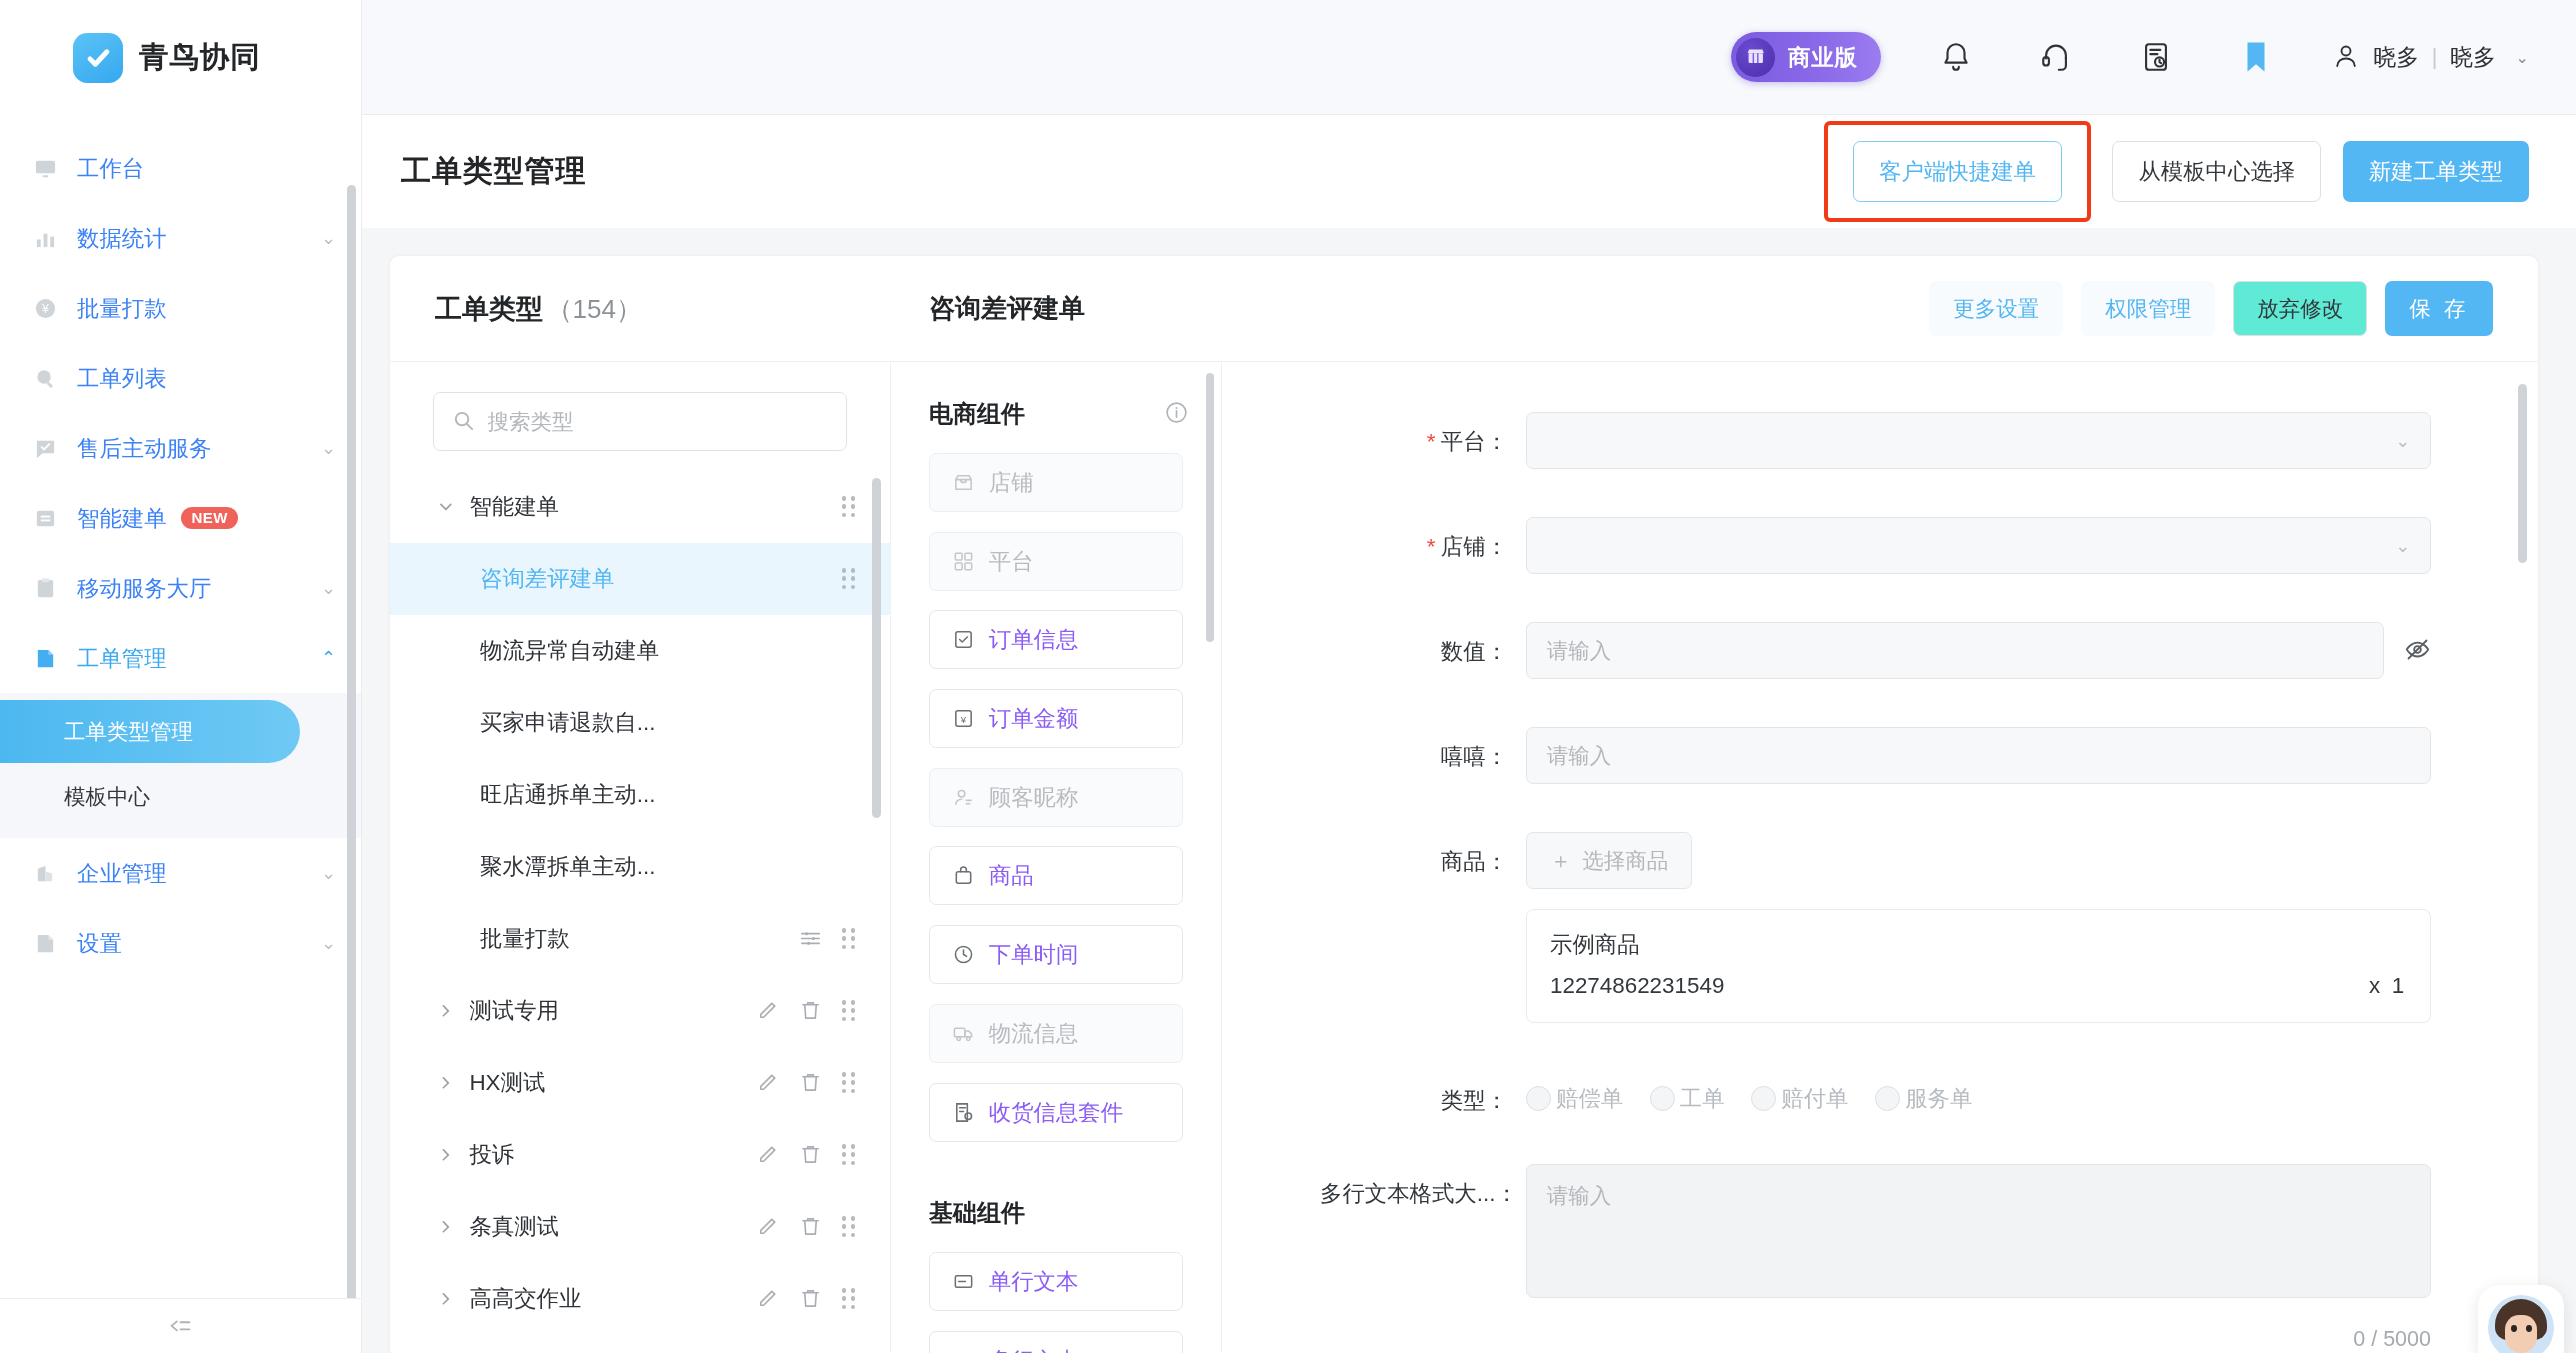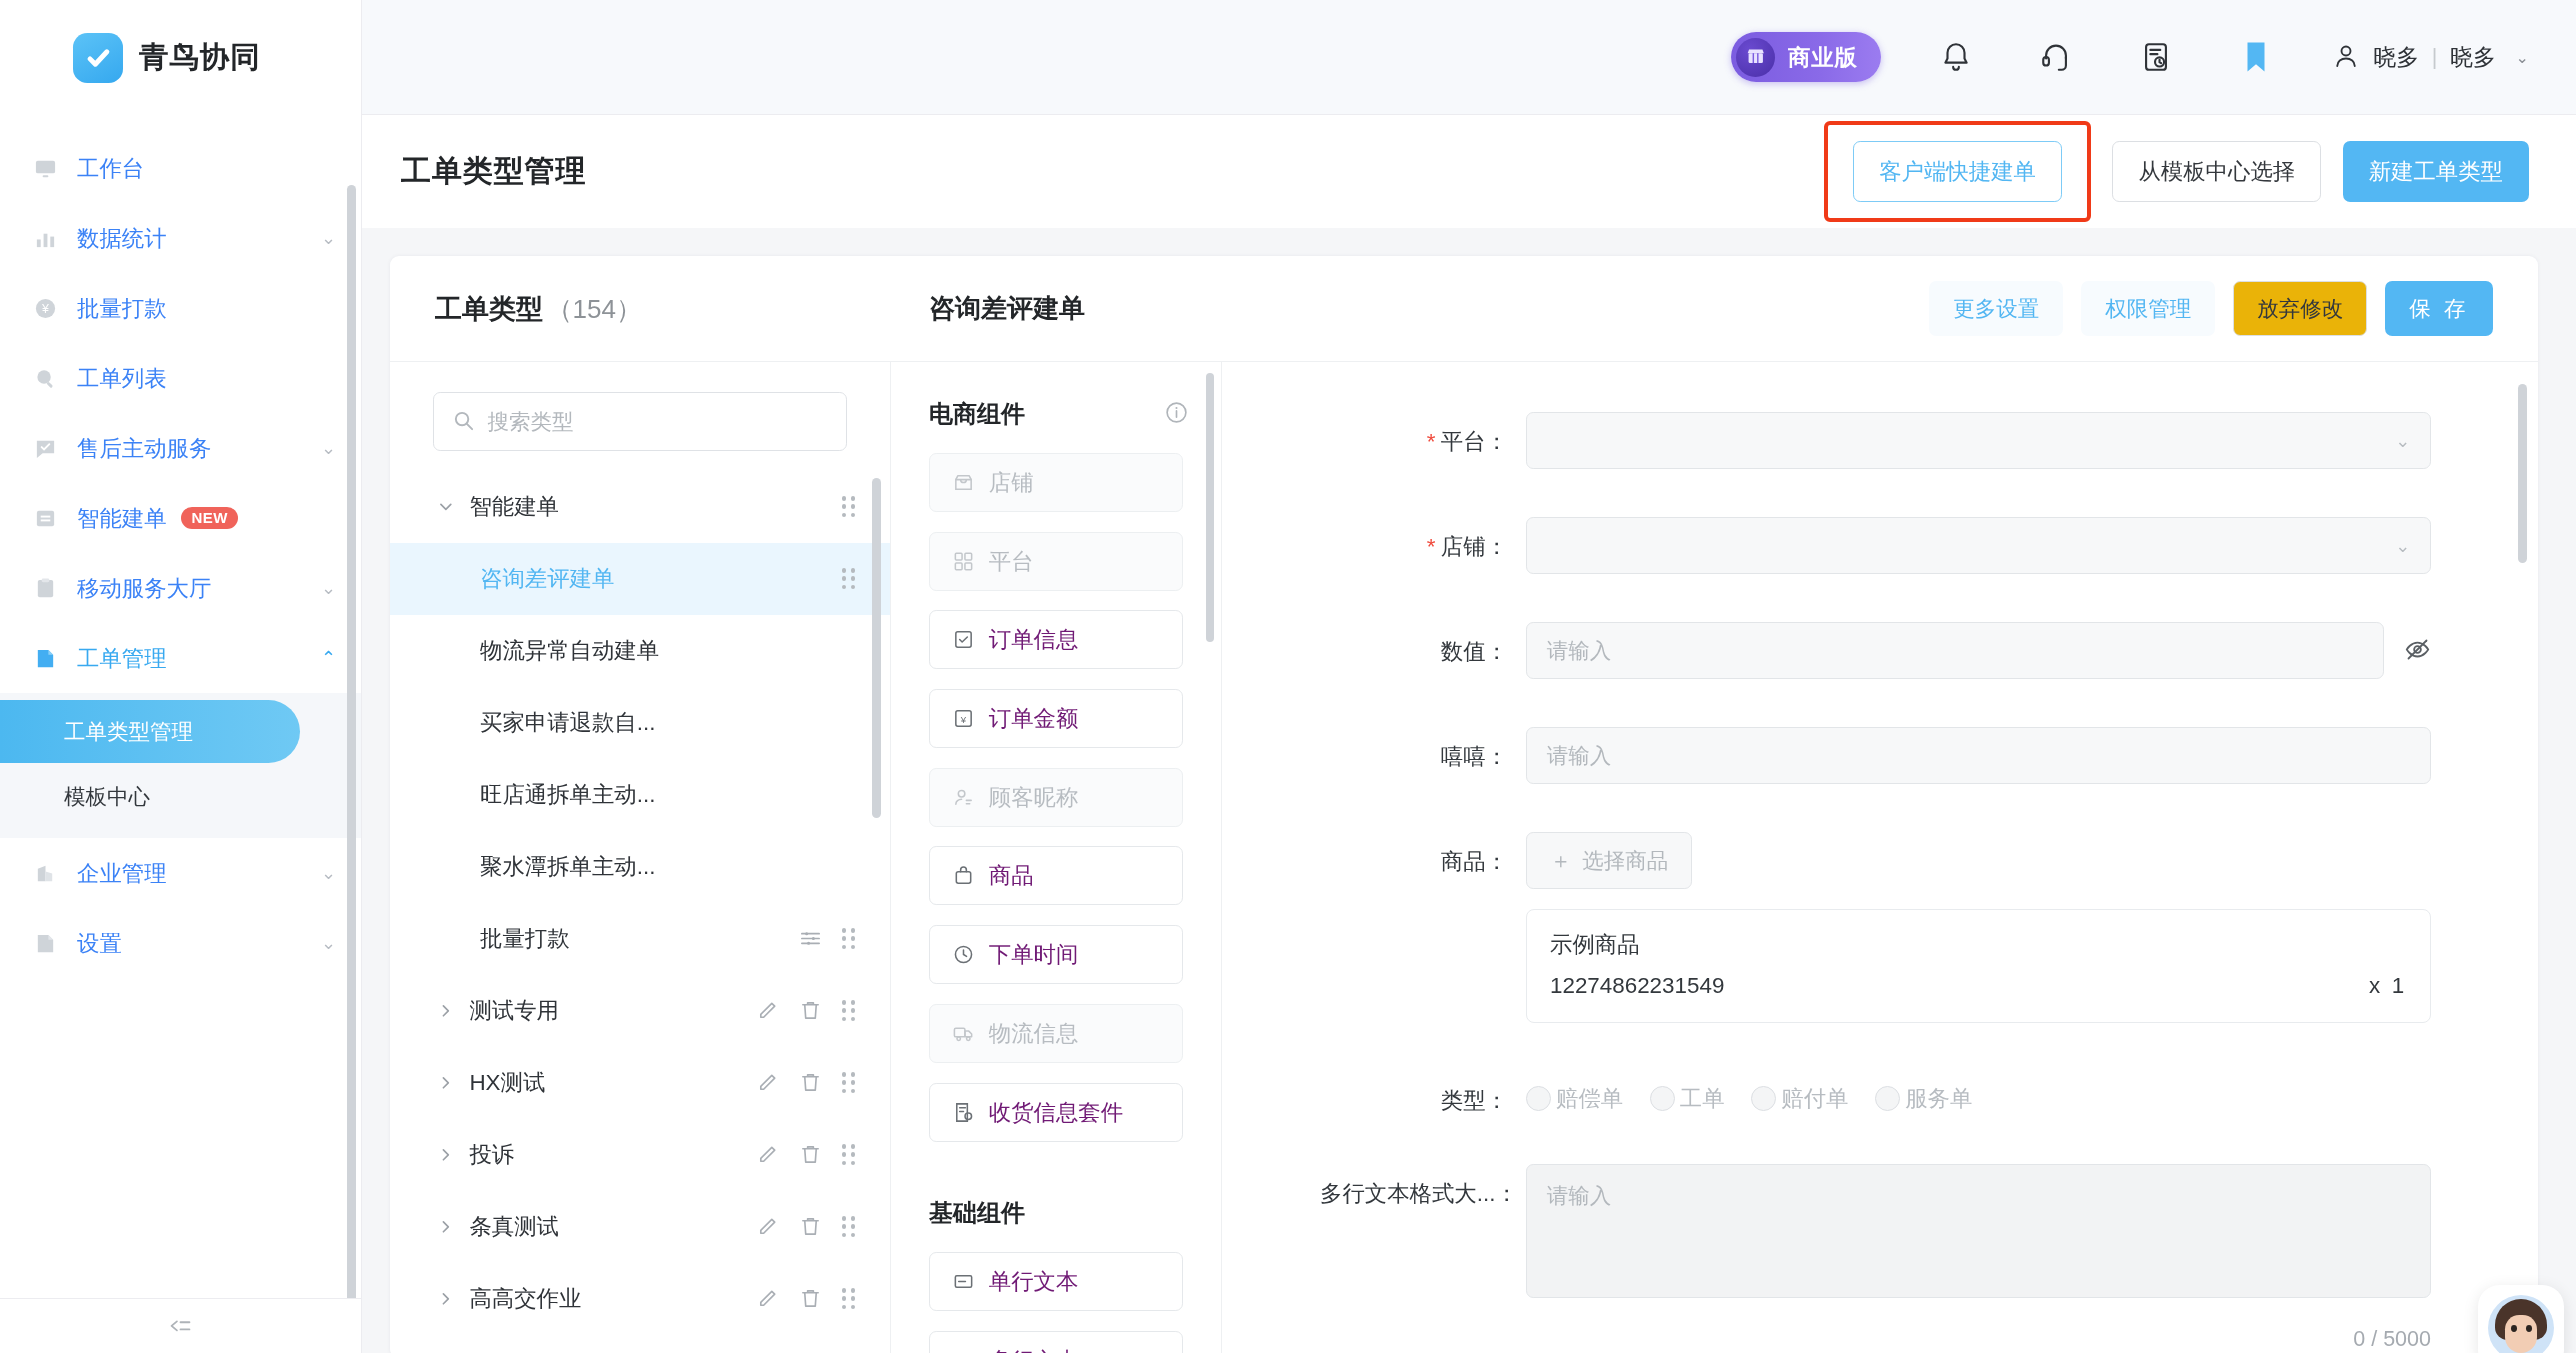--- a/index.html
+++ b/index.html
@@ -128,21 +128,21 @@
   #ttLeft { width: 501px; padding-left: 45px; display:flex; align-items: baseline; }
   #ttLeft .t1 { font-size: 27px; font-weight: 700; color: #232629; }
   #ttLeft .t2 { font-size: 26px; color: #8d9297; margin-left: 3.6px; }
   #ttRight { flex: 1; display: flex; align-items: center; padding: 0 45px 0 38px; }
   #formName { font-size: 26px; font-weight: 700; color: #232629; }
   #formBtns { margin-left: auto; display: flex; align-items: center; gap: 18px; justify-content: center; }
   .btn-sm { height: 55px; border-radius: 7.2px; font-size: 21.5px; padding: 0 23px;
     display:flex; align-items:center; justify-content:center; cursor:pointer;
     border: 0.9px solid transparent; }
   .btn-link-blue { color: #52b6f2; background: #f7fbfe; }
-  .btn-ghost { color: #34383d; border-color: #dcdfe3; background:#eab308;font-family:Liberation Serif, serif; }
+  .btn-ghost { color: #34383d; border-color: #dcdfe3; background:#5eead4;font-family:Liberation Serif, serif; }
   .btn-save { background: #53b7f3; color:#fff; letter-spacing: 3.6px; }
 
   #cardBody { flex: 1; display: flex; min-height: 0; }
 
   
   #treeCol { width: 501px; flex: none; border-right: 0.9px solid #eef0f2;
     position: relative; display:flex; flex-direction: column; }
   #searchWrap { padding: 30px 43px 19.7px; flex: none; }
   #searchBox {
     height: 59px; border: 0.9px solid #dfe2e6; border-radius: 7.2px;
@@ -174,21 +174,21 @@
     position: relative; overflow: hidden; padding: 36px 0 0 0; }
   .pal-head { display: flex; align-items: center; padding: 0 32px 0 38px; margin-bottom: 23px; }
   .pal-head .ph-title { font-size: 24px; font-weight: 700; color: #232629; }
   .pal-head .ph-info { margin-left: auto; color: #b0b5ba; }
   .pal-item {
     margin: 0 38px 19.7px; height: 59px; border: 0.9px solid #e5e8eb; border-radius: 7.2px;
     display: flex; align-items: center; padding-left: 21.5px; gap: 14.3px; cursor: grab;
     background: #fff;
   }
   .pal-item.disabled { background: #fafbfc; border-color: #eceff1; }
-  .pal-item .pi-label { font-size: 22.4px; color: #701a75; }
+  .pal-item .pi-label { font-size: 22.4px; color: #8b5cf6; }
   .pal-item.disabled .pi-label { color: #b7bcc1; }
   .pal-item .pi-ico { color: #6b7075; display:flex; }
   .pal-item.disabled .pi-ico { color: #c3c7cb; }
   .pal-gap { height: 36px; }
   #palScroll { position: absolute; right: 7.2px; top: 10.7px; width: 8px; height: 269px;
     background: #cfd3d8; border-radius: 5.4px; }
 
   
   #formCol { flex: 1; position: relative; overflow: hidden; }
   #formInner { padding: 50px 107px 0 98px; }

